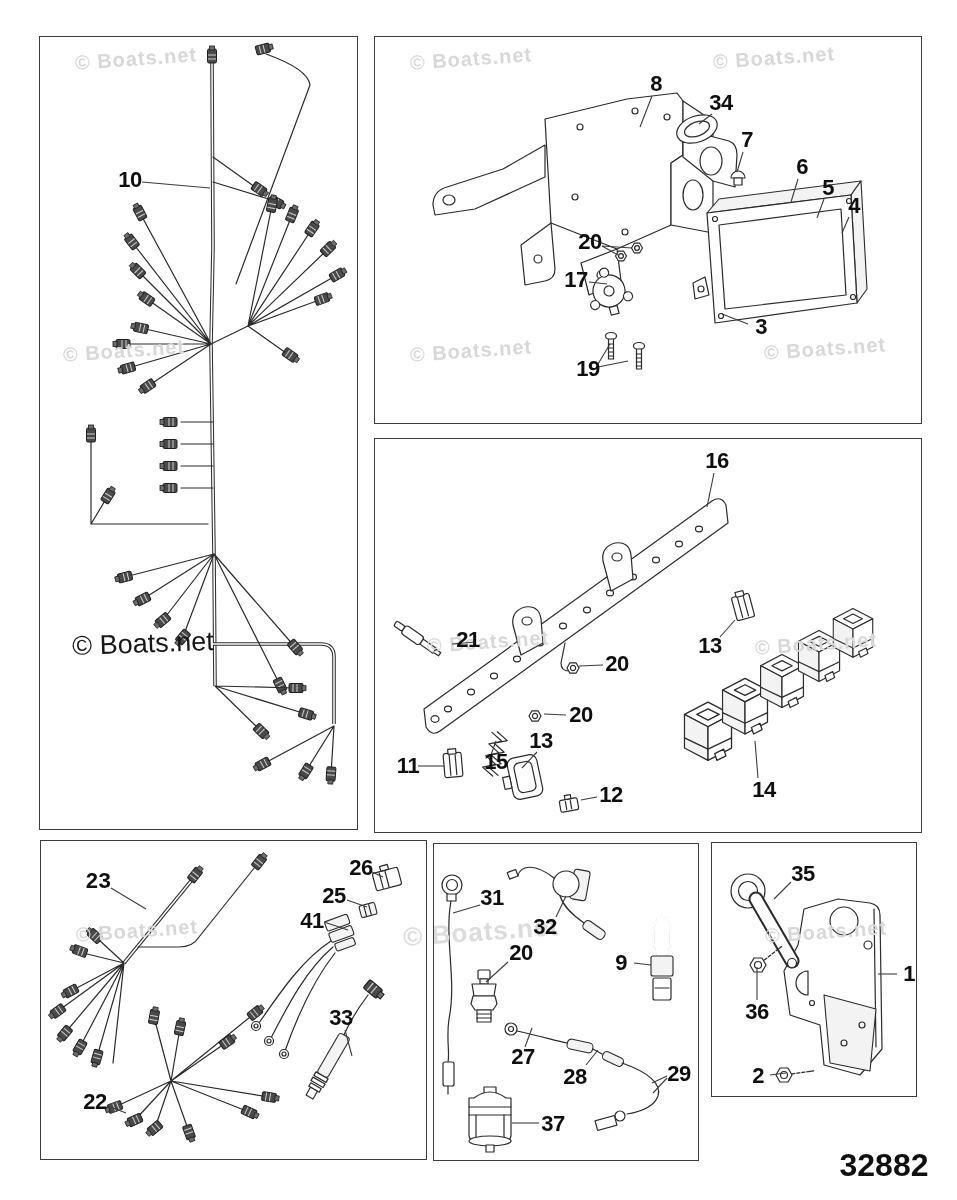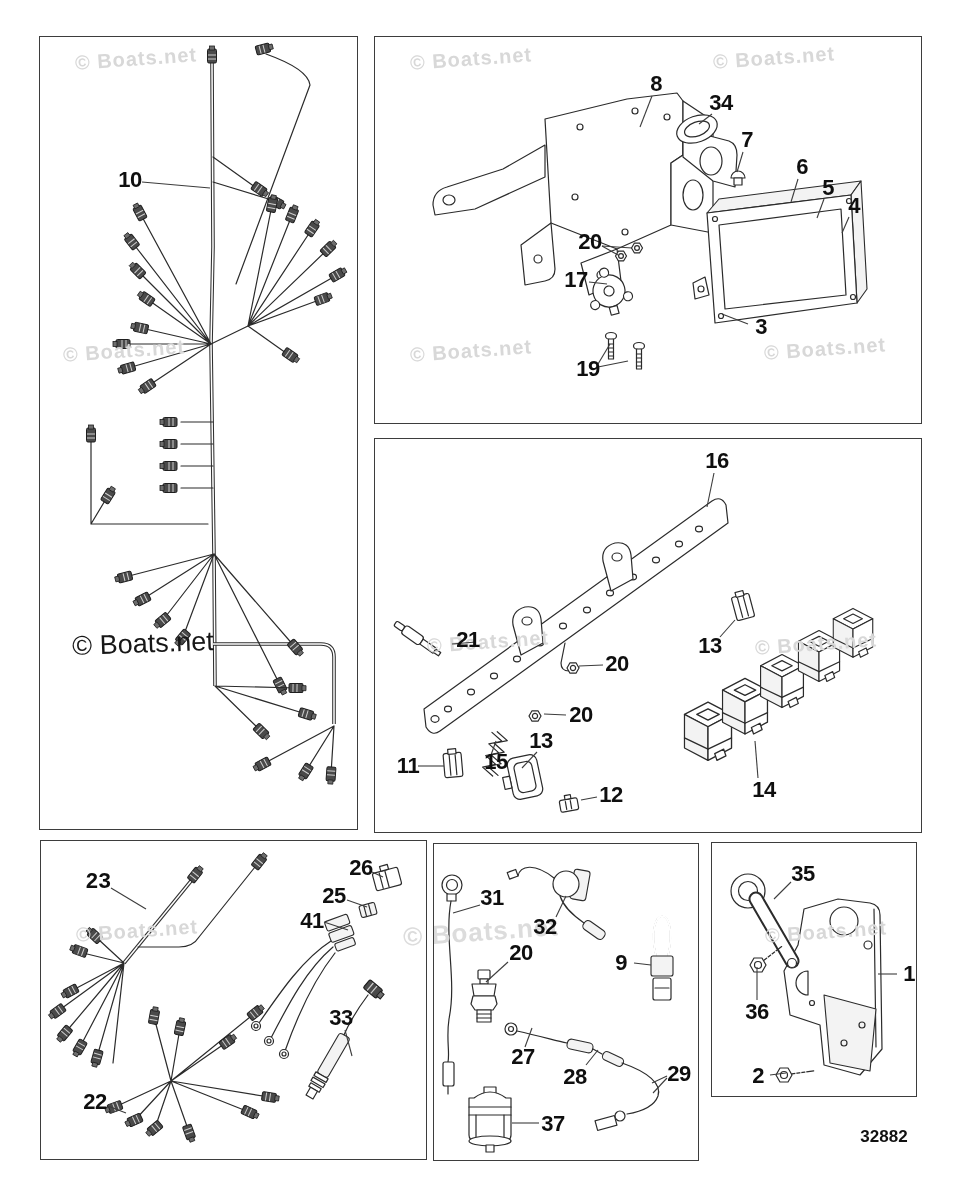--- a/index.html
+++ b/index.html
@@ -13,21 +13,21 @@
   .tube{stroke:#2f2f2f;stroke-width:3.6;fill:none;stroke-linejoin:round;}
   .tubein{stroke:#ffffff;stroke-width:1.5;fill:none;stroke-linejoin:round;}
   .wm{position:absolute;white-space:nowrap;transform:translate(-50%,-50%) rotate(-4deg);
       font-size:20px;font-weight:bold;color:#d8d8d8;letter-spacing:1px;pointer-events:none;}
   .wm.big{font-size:26px;color:#dcdcdc;}
   .wm.dark{font-size:27px;font-weight:normal;color:#171717;transform:translate(-50%,-50%) rotate(-2deg);letter-spacing:0;}
   #leaders{position:absolute;left:0;top:0;z-index:5;pointer-events:none;}
   #callouts{position:absolute;left:0;top:0;width:100%;height:100%;z-index:6;pointer-events:none;}
   .callout{position:absolute;transform:translate(-50%,-50%);font-size:22px;font-weight:bold;
            color:#0f0f0f;letter-spacing:-0.5px;}
-  #part-number{position:absolute;transform:translate(-50%,-50%);font-size:17px;font-weight:bold;color:#111;}
+  #part-number{position:absolute;transform:translate(-50%,-50%);font-size:32px;font-weight:bold;color:#111;margin-top:28px;}
 </style>
 </head>
 <body>
 
 <div id="page" style="width: 957px; height: 1200px;">
 
   <div class="panel" style="left: 39px; top: 36px; width: 319px; height: 794px;">
     <svg width="319" height="794" viewBox="0 0 319 794">
       <defs>
         <g id="cn">

